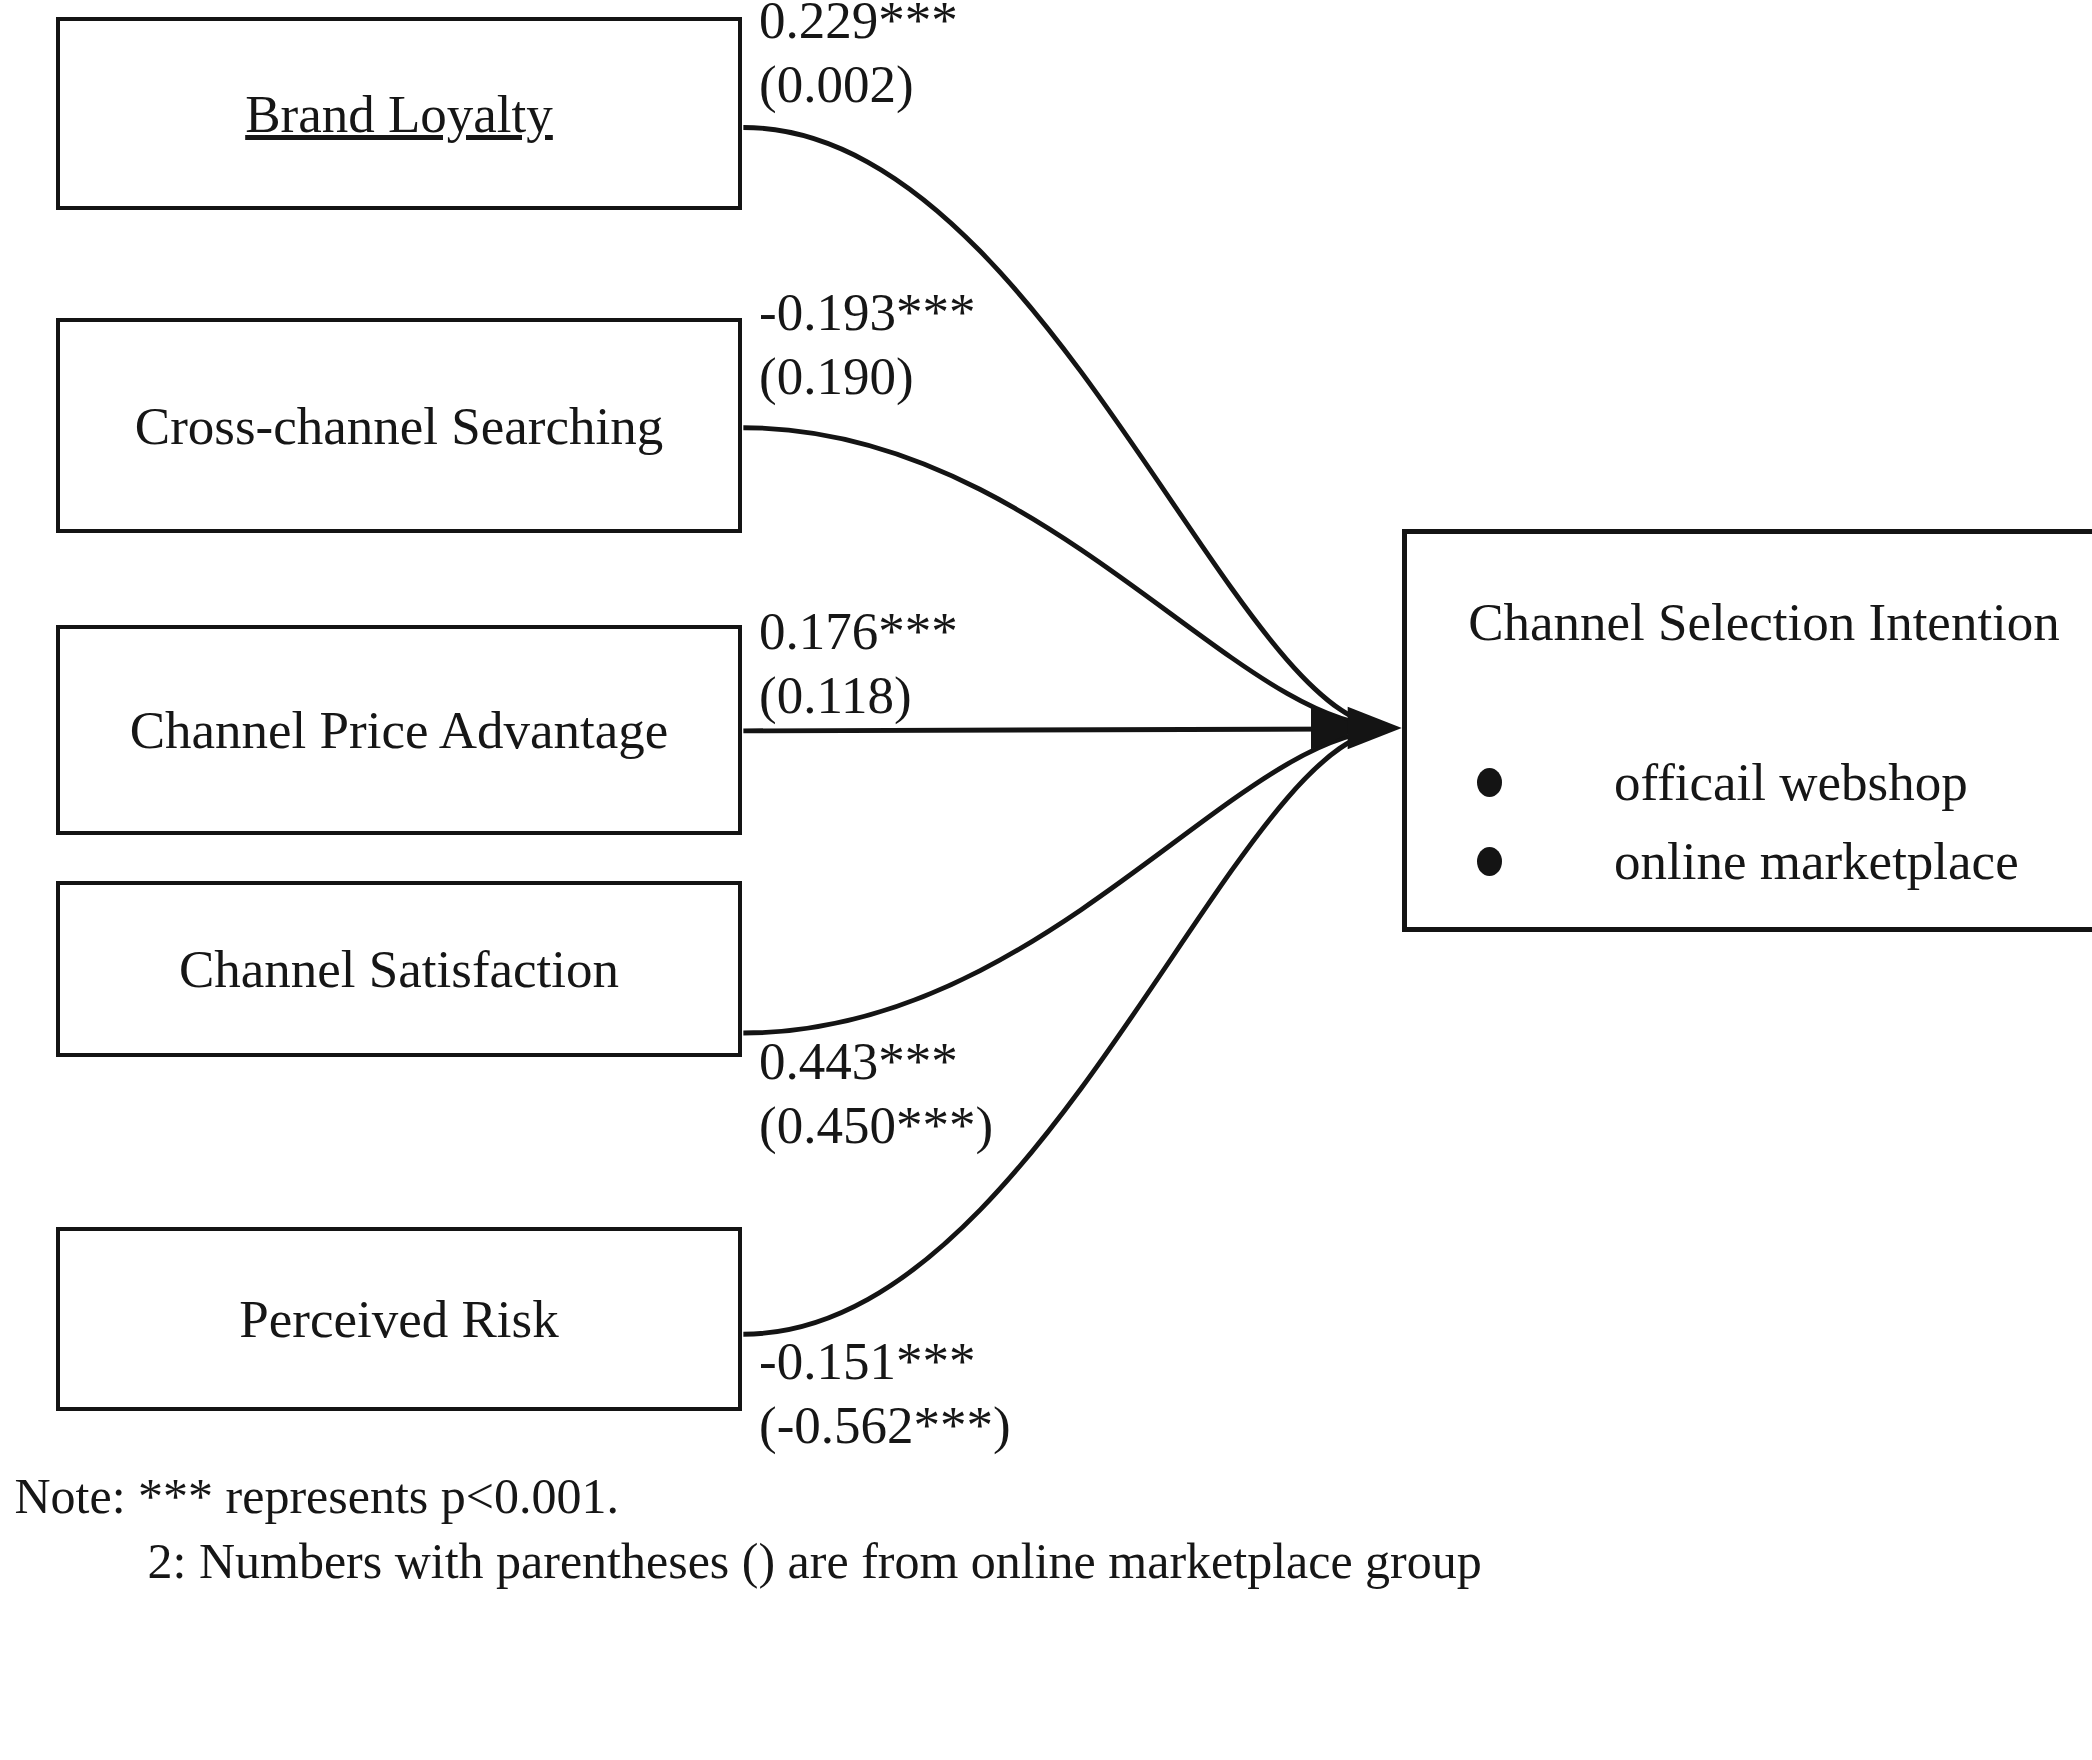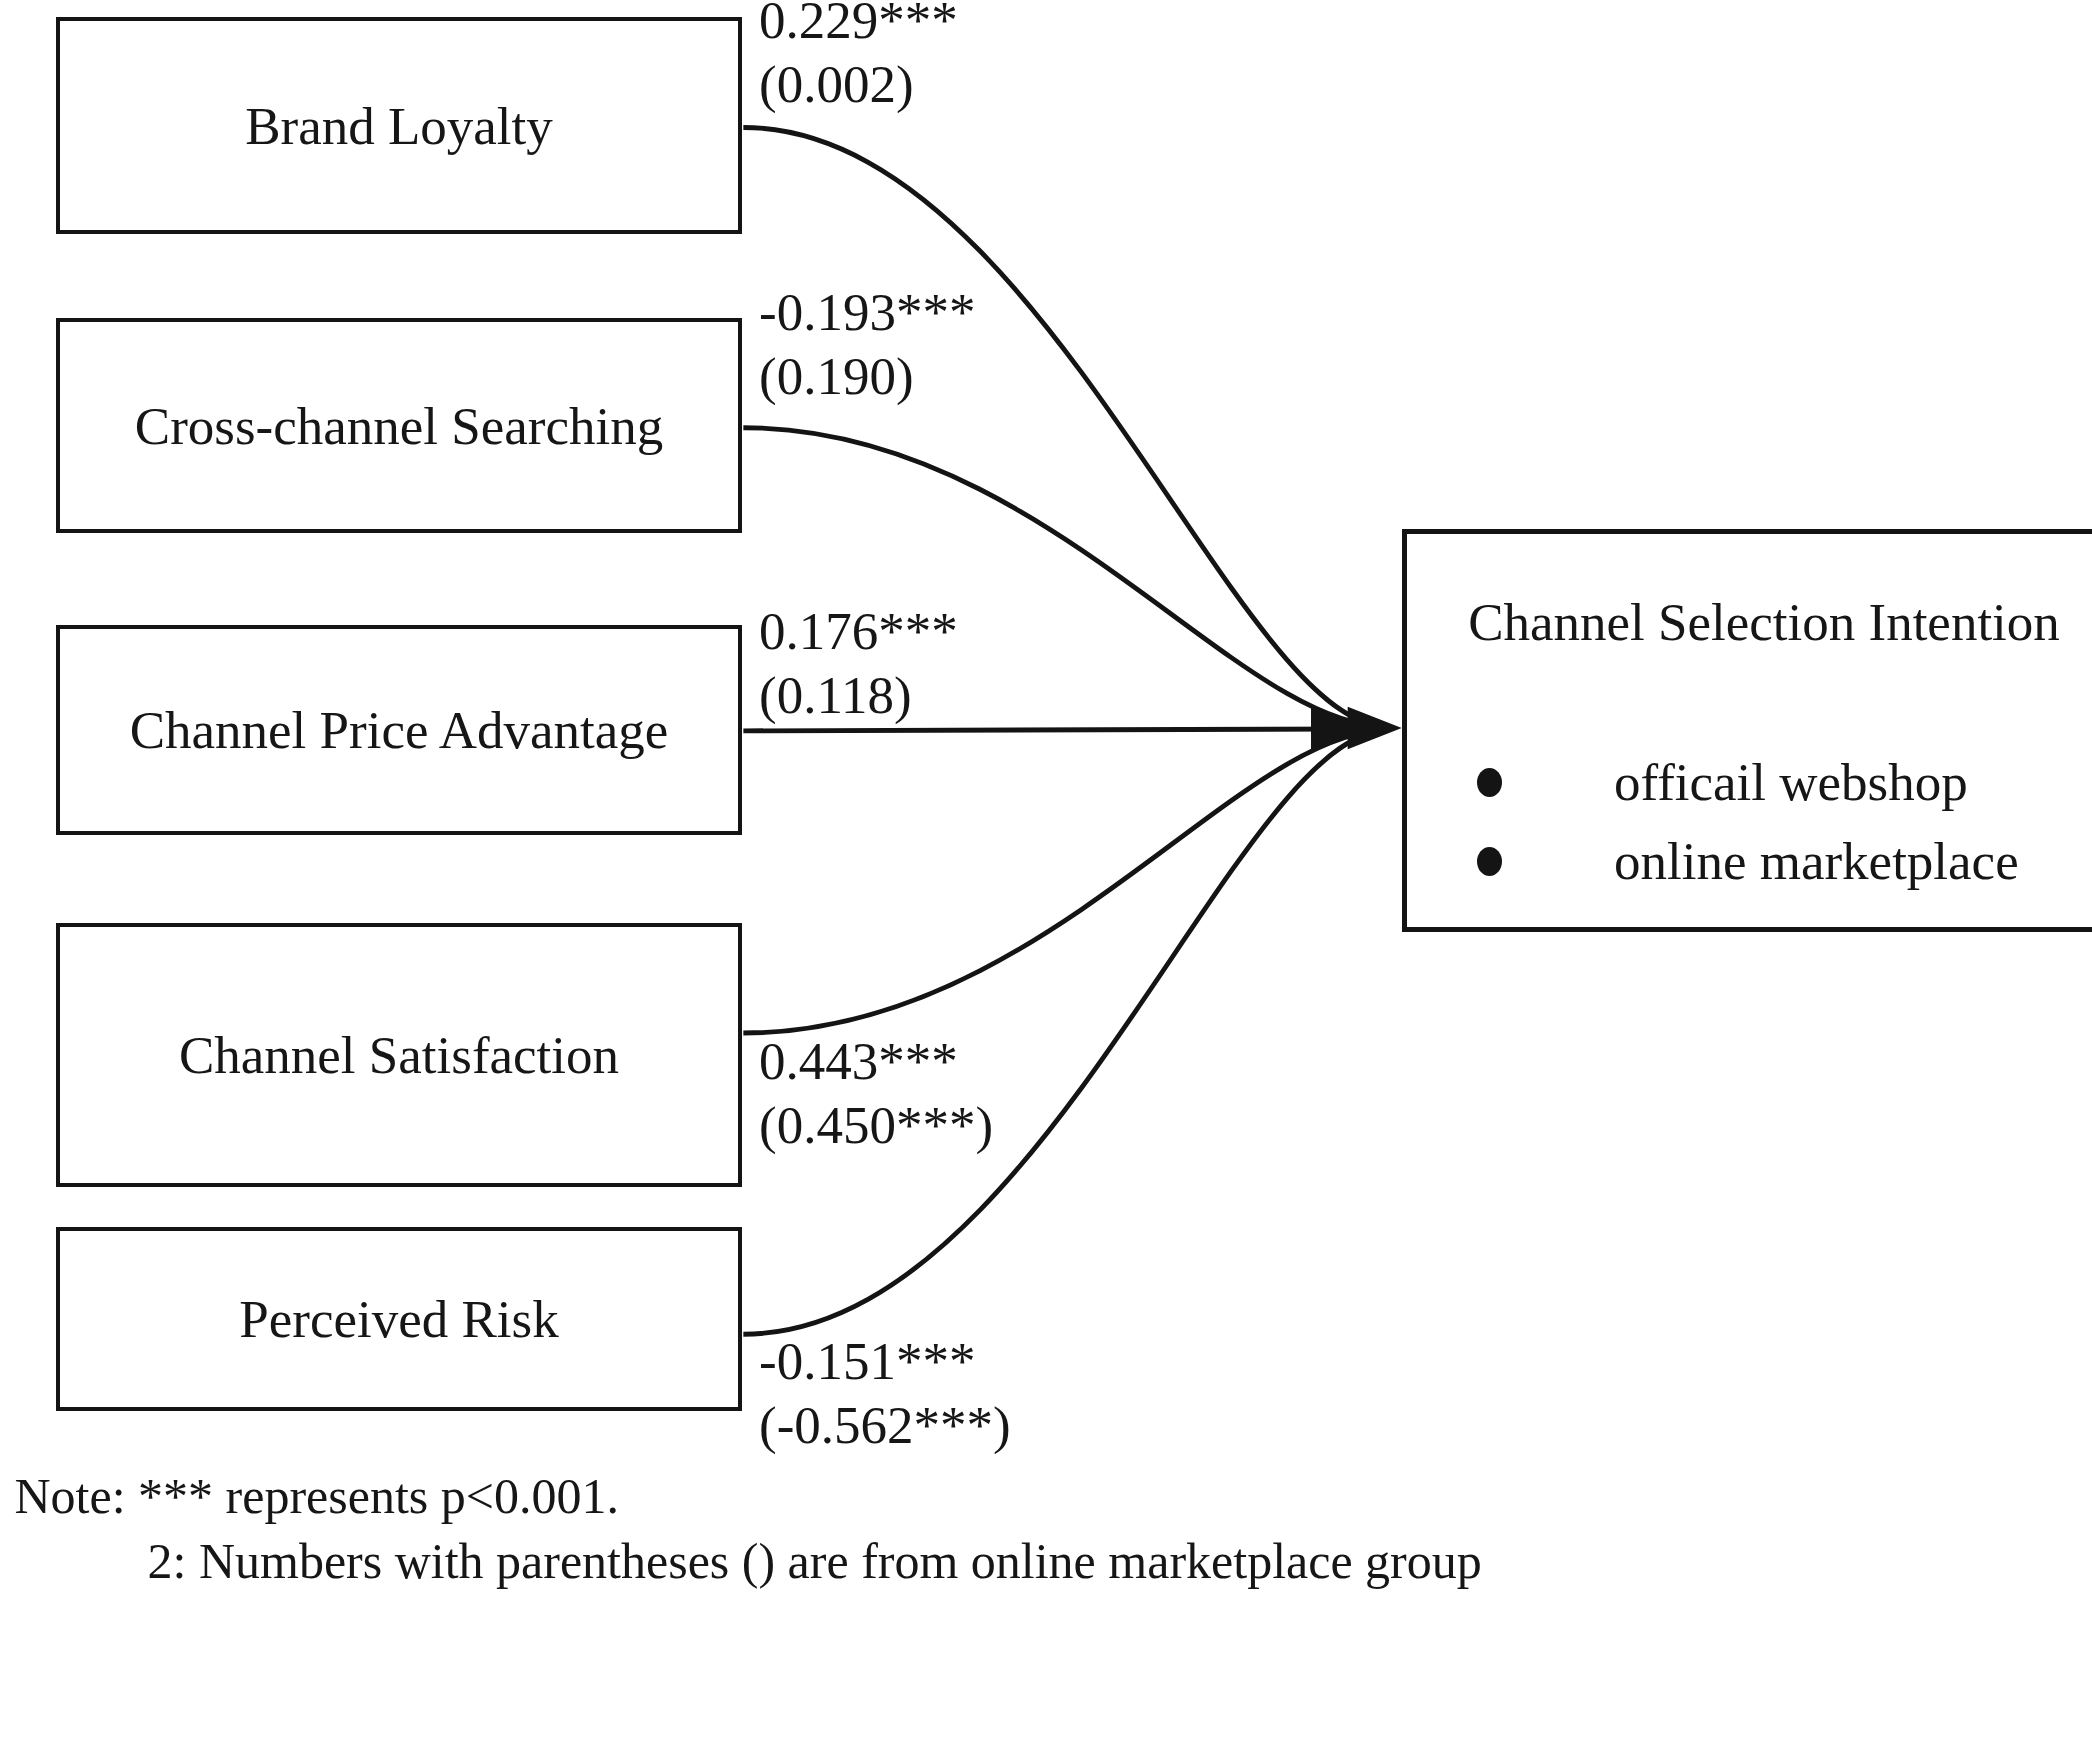--- a/index.html
+++ b/index.html
@@ -102,33 +102,33 @@
   <svg id="connector-svg" viewBox="0 0 2167 1823" xmlns="http://www.w3.org/2000/svg">
     <path d="M 770 132 C 1080 132, 1280 753, 1438 753" fill="none" stroke="#141414" stroke-width="5"></path>
     <path d="M 770 443 C 1080 443, 1280 753, 1438 753" fill="none" stroke="#141414" stroke-width="5"></path>
     <path d="M 770 757 L 1440 755" fill="none" stroke="#141414" stroke-width="5"></path>
     <path d="M 770 1070 C 1080 1070, 1280 757, 1438 756" fill="none" stroke="#141414" stroke-width="5"></path>
     <path d="M 770 1382 C 1080 1382, 1280 758, 1438 756" fill="none" stroke="#141414" stroke-width="5"></path>
     <polygon points="1414,754 1358,732 1358,776" fill="#141414"></polygon>
     <polygon points="1452,754 1396,732 1396,776" fill="#141414"></polygon>
   </svg>
 
-  <div class="src-box" style="top:17.4px;height:217px;">
+  <div class="src-box" style="top:17.4px;height:193px;text-decoration:underline;">
     <span class="box-label">Brand Loyalty</span>
   </div>
 
   <div class="src-box" style="top:318px;height:215px;">
     <span class="box-label">Cross-channel Searching</span>
   </div>
 
   <div class="src-box" style="top:625px;height:210px;">
     <span class="box-label">Channel Price Advantage</span>
   </div>
 
-  <div class="src-box" style="top:923px;height:264px;">
+  <div class="src-box" style="top:881px;height:176px;">
     <span class="box-label">Channel Satisfaction</span>
   </div>
 
   <div class="src-box" style="top:1227px;height:184px;">
     <span class="box-label">Perceived Risk</span>
   </div>
 
   <div id="outcome-box">
     <div id="outcome-title">Channel Selection Intention</div>
     <div id="outcome-bullets">

